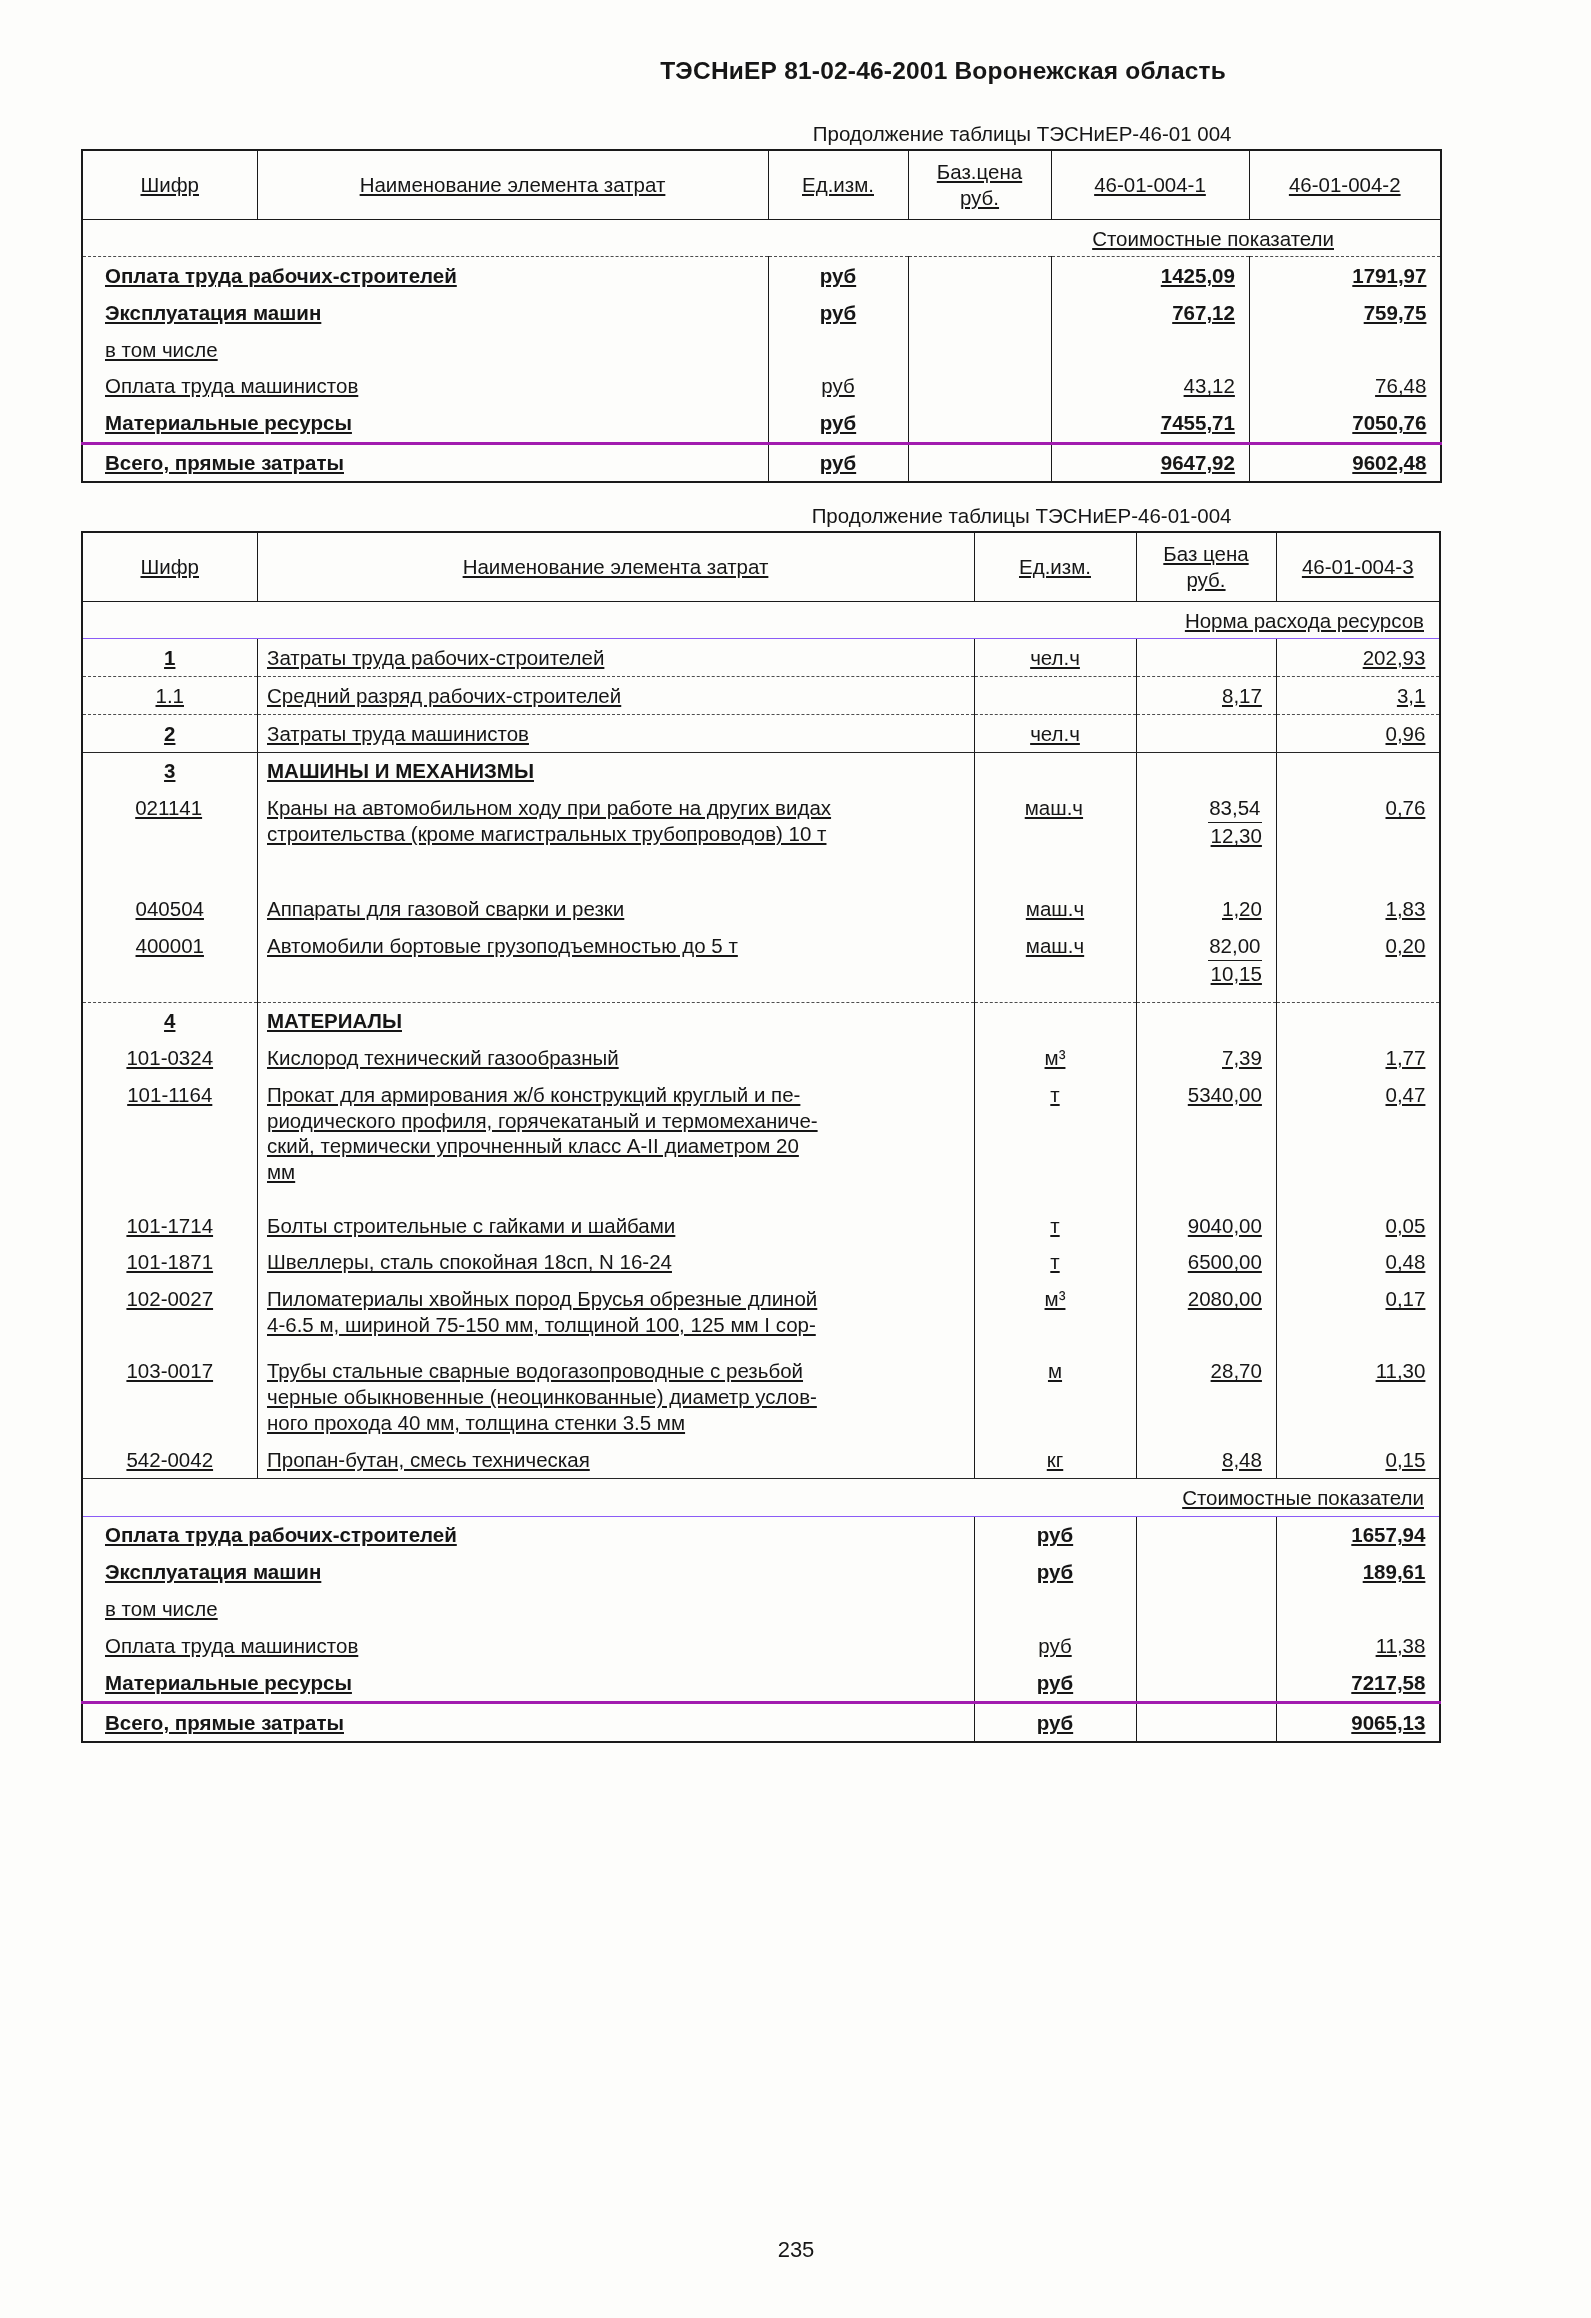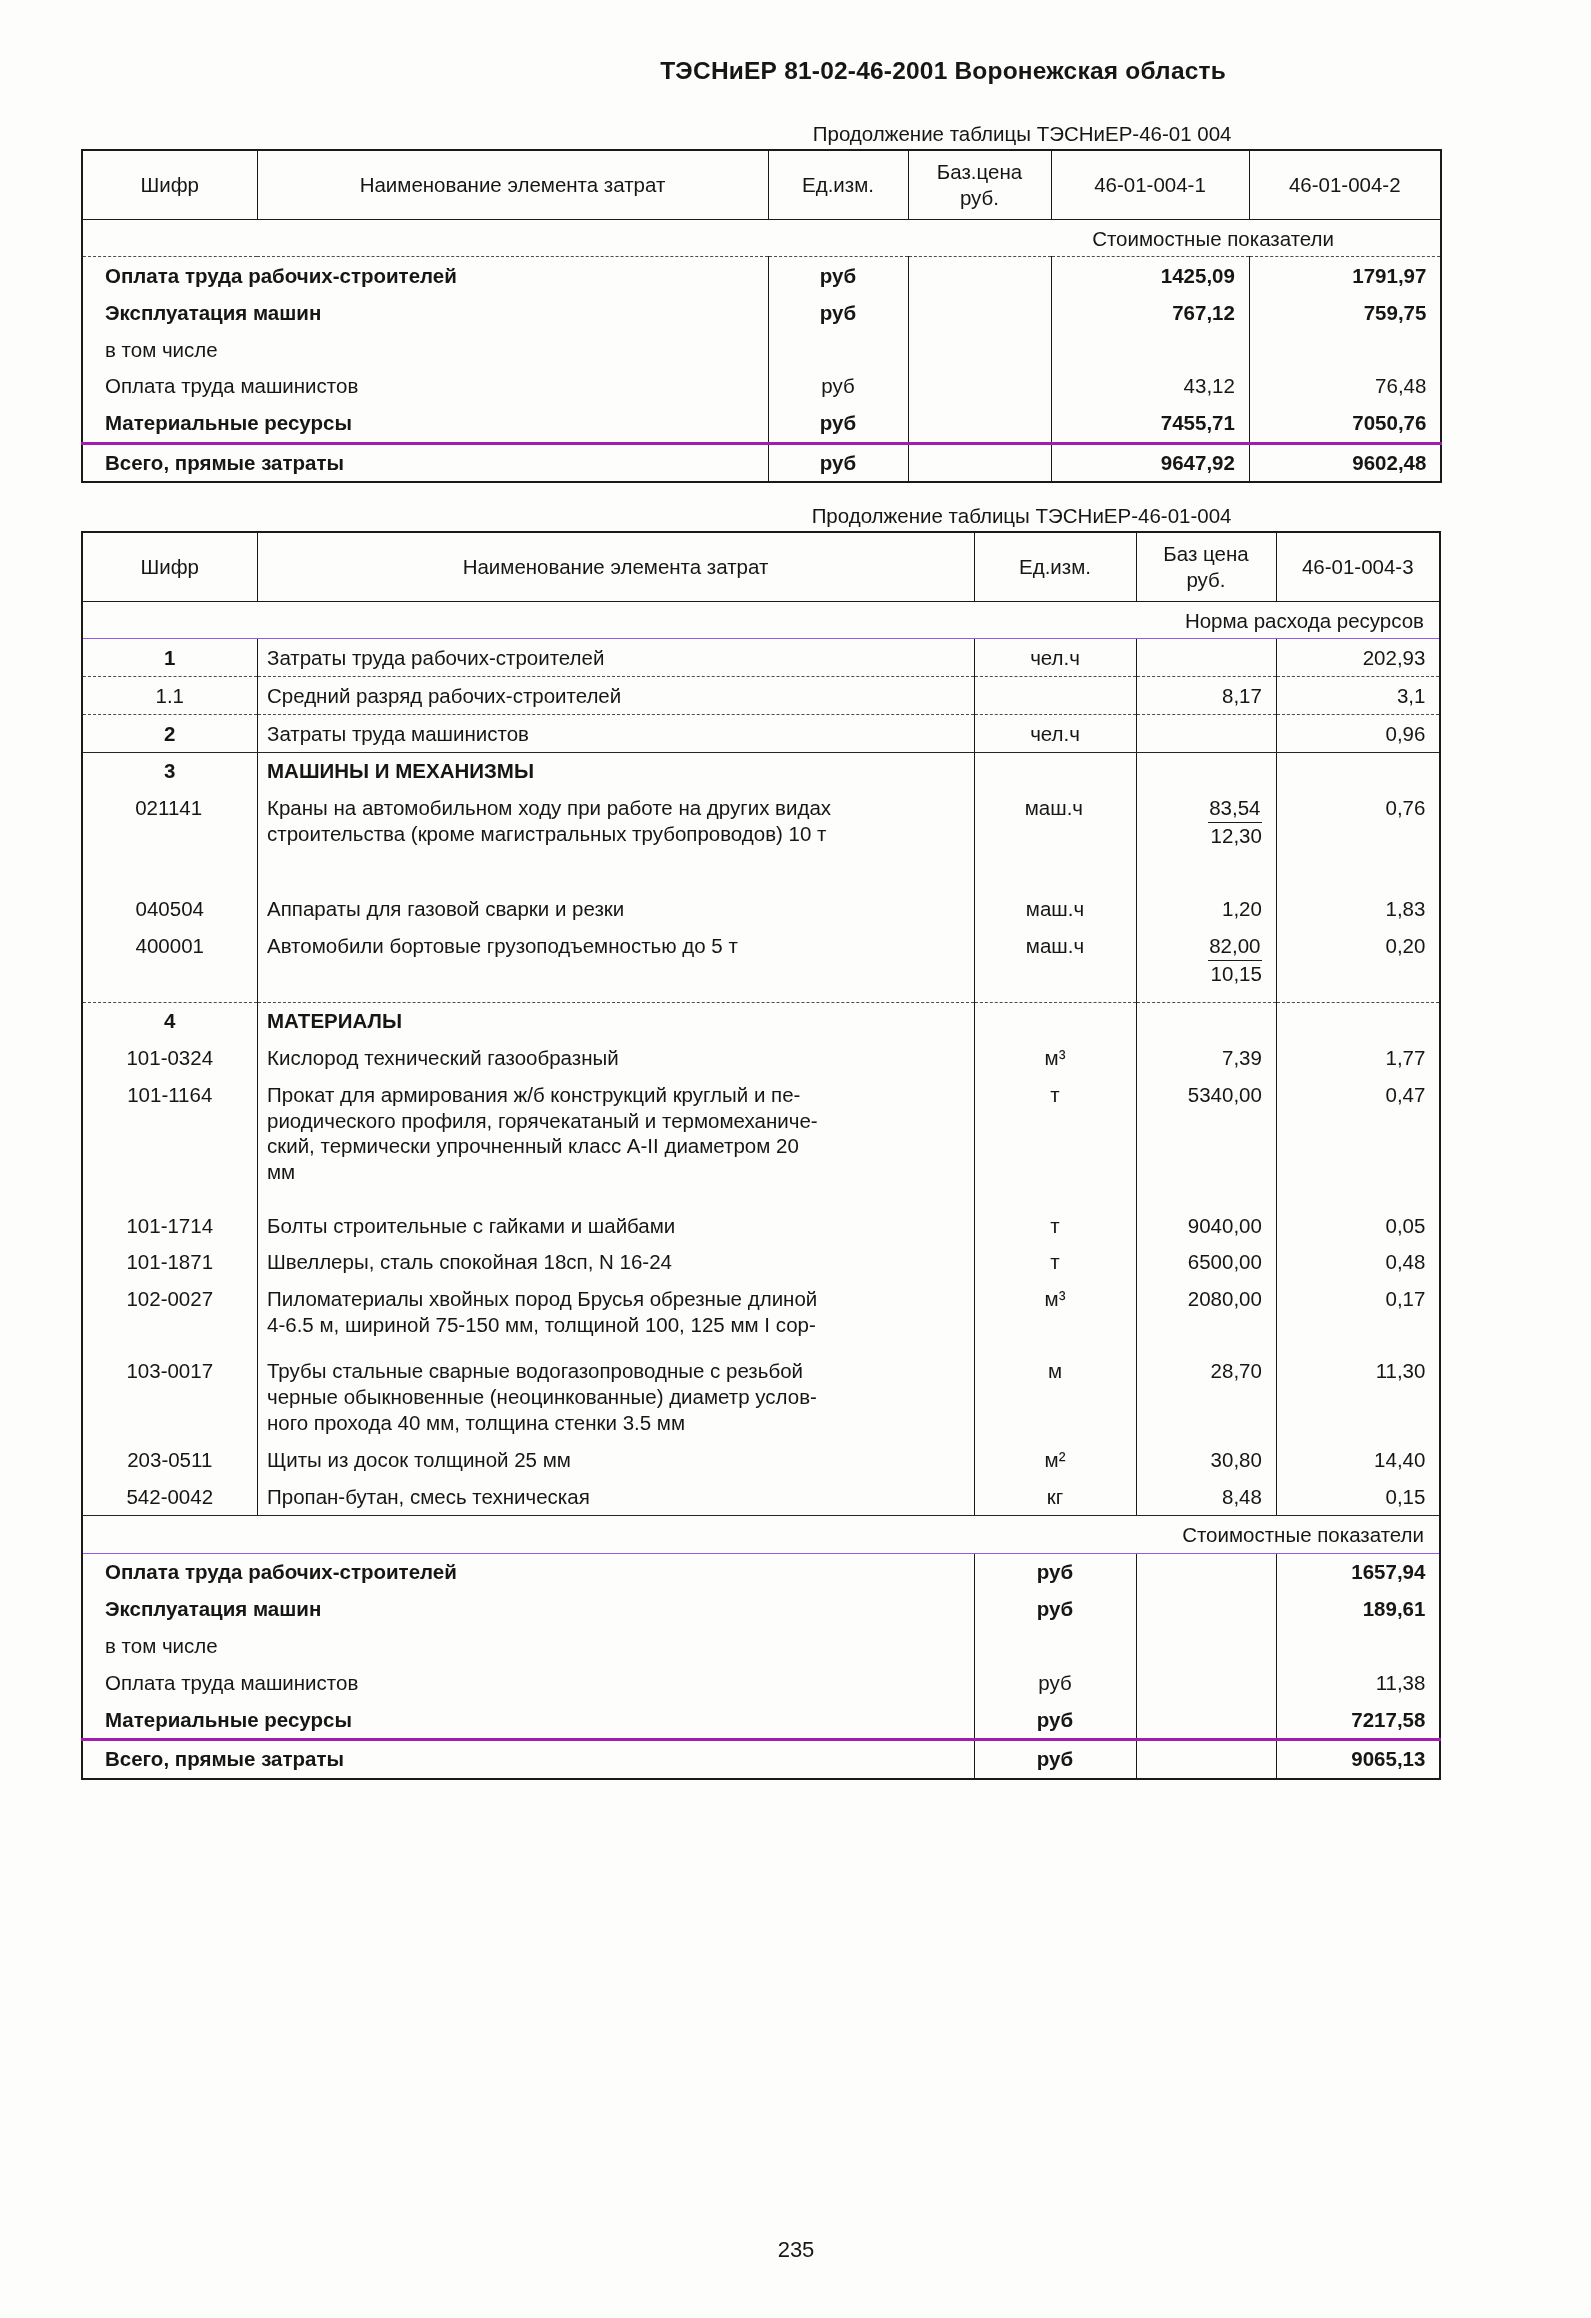--- a/index.html
+++ b/index.html
@@ -30,20 +30,21 @@
   }
   .caption.c2 { margin-top: 20.5px; }
 
   table.t {
     width: 100%;
     border-collapse: collapse;
     table-layout: fixed;
     font-size: 20.5px;
     line-height: 1.26;
     border: 2px solid #1a1a1a;
+    text-decoration: underline;
   }
   .t td { padding: 5.5px 8.2px; vertical-align: top; overflow: hidden; }
   .hdr td {
     border-bottom: 1.7px solid #1a1a1a;
     text-align: center;
     vertical-align: middle;
     padding: 8.2px 5.5px;
     height: 68px;
     font-size: 20.5px;
   }
@@ -288,27 +289,20 @@
         </tr>
         <tr class="rrow">
           <td class="code">103-0017</td>
           <td class="vl name pre">Трубы стальные сварные водогазопроводные с резьбой
 черные обыкновенные (неоцинкованные) диаметр услов-
 ного прохода 40 мм, толщина стенки 3.5 мм</td>
           <td class="vl unit">м</td>
           <td class="vl num">28,70</td>
           <td class="vl num">11,30</td>
         </tr>
-        <tr class="rrow">
-          <td class="code">203-0511</td>
-          <td class="vl name pre">Щиты из досок толщиной 25 мм</td>
-          <td class="vl unit">м²</td>
-          <td class="vl num">30,80</td>
-          <td class="vl num">14,40</td>
-        </tr>
         <tr class="rrow sb">
           <td class="code">542-0042</td>
           <td class="vl name pre">Пропан-бутан, смесь техническая</td>
           <td class="vl unit">кг</td>
           <td class="vl num">8,48</td>
           <td class="vl num">0,15</td>
         </tr>
 
         <tr class="section sec2">
           <td colspan="5">Стоимостные показатели</td>

